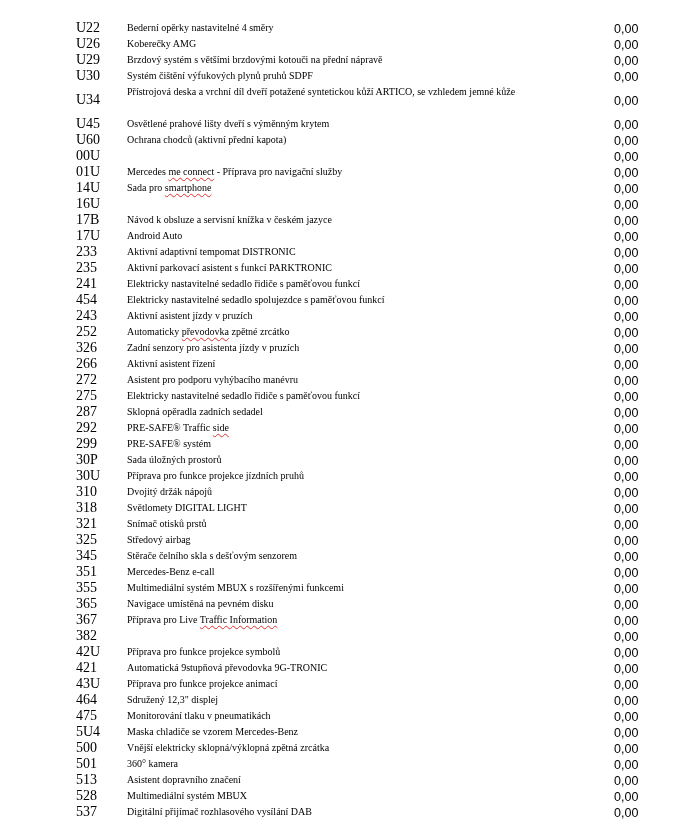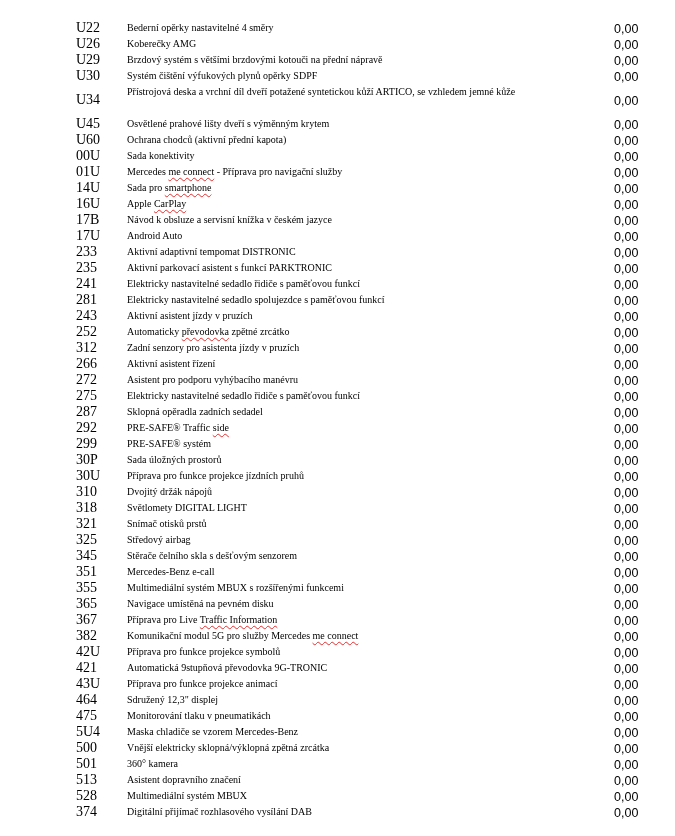--- a/index.html
+++ b/index.html
@@ -85,56 +85,54 @@
       <span class="desc">Koberečky AMG</span>
       <span class="val">0,00</span>
     </div>
     <div class="row">
       <span class="code">U29</span>
       <span class="desc">Brzdový systém s většími brzdovými kotouči na přední nápravě</span>
       <span class="val">0,00</span>
     </div>
     <div class="row">
       <span class="code">U30</span>
-      <span class="desc">Systém čištění výfukových plynů opěrky SDPF</span>
+      <span class="desc">Systém čištění výfukových plynů pruhů SDPF</span>
       <span class="val">0,00</span>
     </div>
     <div class="row tall">
       <span class="code">U34</span>
       <span class="desc">Přístrojová deska a vrchní díl dveří potažené syntetickou kůží ARTICO, se vzhledem jemné kůže</span>
       <span class="val">0,00</span>
     </div>
     <div class="row">
       <span class="code">U45</span>
       <span class="desc">Osvětlené prahové lišty dveří s výměnným krytem</span>
       <span class="val">0,00</span>
     </div>
     <div class="row">
       <span class="code">U60</span>
       <span class="desc">Ochrana chodců (aktivní přední kapota)</span>
       <span class="val">0,00</span>
     </div>
     <div class="row">
       <span class="code">00U</span>
-      <span class="desc">Sada konektivity</span>
       <span class="val">0,00</span>
     </div>
     <div class="row">
       <span class="code">01U</span>
       <span class="desc"><span>Mercedes </span><span class="sp">me connect</span><span> - Příprava pro navigační služby</span></span>
       <span class="val">0,00</span>
     </div>
     <div class="row">
       <span class="code">14U</span>
       <span class="desc"><span>Sada pro </span><span class="sp">smartphone</span></span>
       <span class="val">0,00</span>
     </div>
     <div class="row">
       <span class="code">16U</span>
-      <span class="desc"><span>Apple </span><span class="sp">CarPlay</span></span>
       <span class="val">0,00</span>
     </div>
     <div class="row">
       <span class="code">17B</span>
       <span class="desc">Návod k obsluze a servisní knížka v českém jazyce</span>
       <span class="val">0,00</span>
     </div>
     <div class="row">
       <span class="code">17U</span>
       <span class="desc">Android Auto</span>
@@ -149,36 +147,36 @@
       <span class="code">235</span>
       <span class="desc">Aktivní parkovací asistent s funkcí PARKTRONIC</span>
       <span class="val">0,00</span>
     </div>
     <div class="row">
       <span class="code">241</span>
       <span class="desc">Elektricky nastavitelné sedadlo řidiče s paměťovou funkcí</span>
       <span class="val">0,00</span>
     </div>
     <div class="row">
-      <span class="code">281</span>
+      <span class="code">454</span>
       <span class="desc">Elektricky nastavitelné sedadlo spolujezdce s paměťovou funkcí</span>
       <span class="val">0,00</span>
     </div>
     <div class="row">
       <span class="code">243</span>
       <span class="desc">Aktivní asistent jízdy v pruzích</span>
       <span class="val">0,00</span>
     </div>
     <div class="row">
       <span class="code">252</span>
       <span class="desc"><span>Automaticky </span><span class="sp">převodovka</span><span> zpětné zrcátko</span></span>
       <span class="val">0,00</span>
     </div>
     <div class="row">
-      <span class="code">312</span>
+      <span class="code">326</span>
       <span class="desc">Zadní senzory pro asistenta jízdy v pruzích</span>
       <span class="val">0,00</span>
     </div>
     <div class="row">
       <span class="code">266</span>
       <span class="desc">Aktivní asistent řízení</span>
       <span class="val">0,00</span>
     </div>
     <div class="row">
       <span class="code">272</span>
@@ -255,21 +253,20 @@
       <span class="desc">Navigace umístěná na pevném disku</span>
       <span class="val">0,00</span>
     </div>
     <div class="row">
       <span class="code">367</span>
       <span class="desc"><span>Příprava pro Live </span><span class="sp">Traffic Information</span></span>
       <span class="val">0,00</span>
     </div>
     <div class="row">
       <span class="code">382</span>
-      <span class="desc"><span>Komunikační modul 5G pro služby Mercedes </span><span class="sp">me connect</span></span>
       <span class="val">0,00</span>
     </div>
     <div class="row">
       <span class="code">42U</span>
       <span class="desc">Příprava pro funkce projekce symbolů</span>
       <span class="val">0,00</span>
     </div>
     <div class="row">
       <span class="code">421</span>
       <span class="desc">Automatická 9stupňová převodovka 9G-TRONIC</span>
@@ -309,17 +306,17 @@
       <span class="code">513</span>
       <span class="desc">Asistent dopravního značení</span>
       <span class="val">0,00</span>
     </div>
     <div class="row">
       <span class="code">528</span>
       <span class="desc">Multimediální systém MBUX</span>
       <span class="val">0,00</span>
     </div>
     <div class="row">
-      <span class="code">374</span>
+      <span class="code">537</span>
       <span class="desc">Digitální přijímač rozhlasového vysílání DAB</span>
       <span class="val">0,00</span>
     </div>
   </div>
 
 </body></html>

